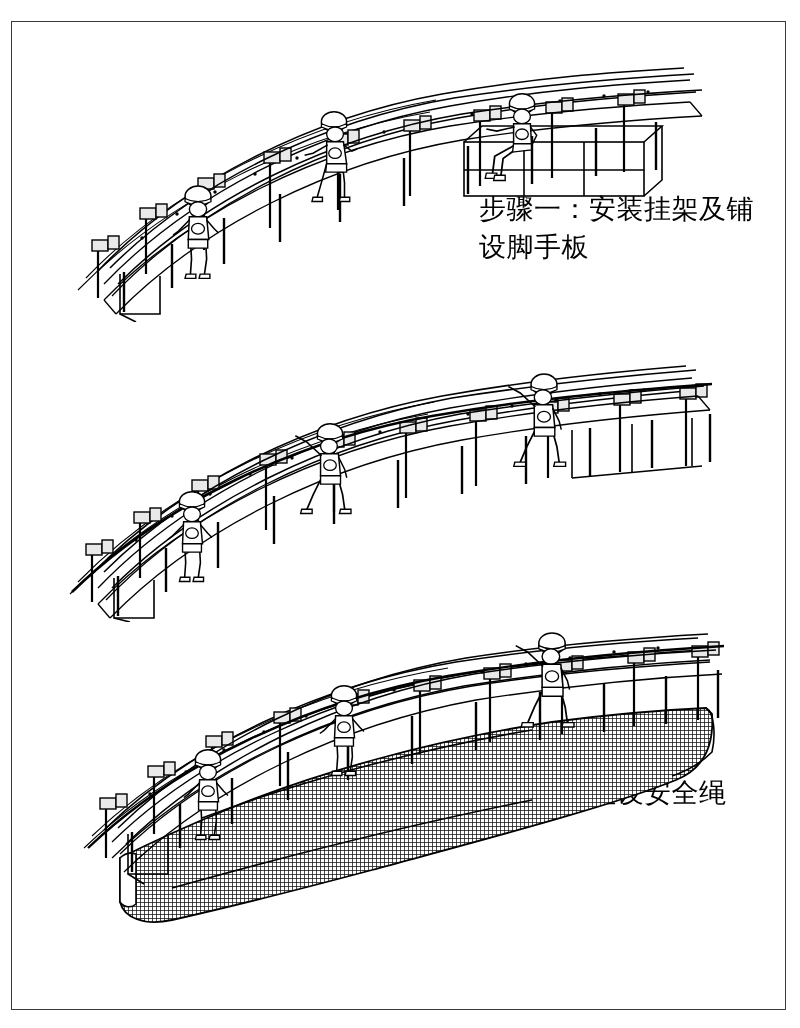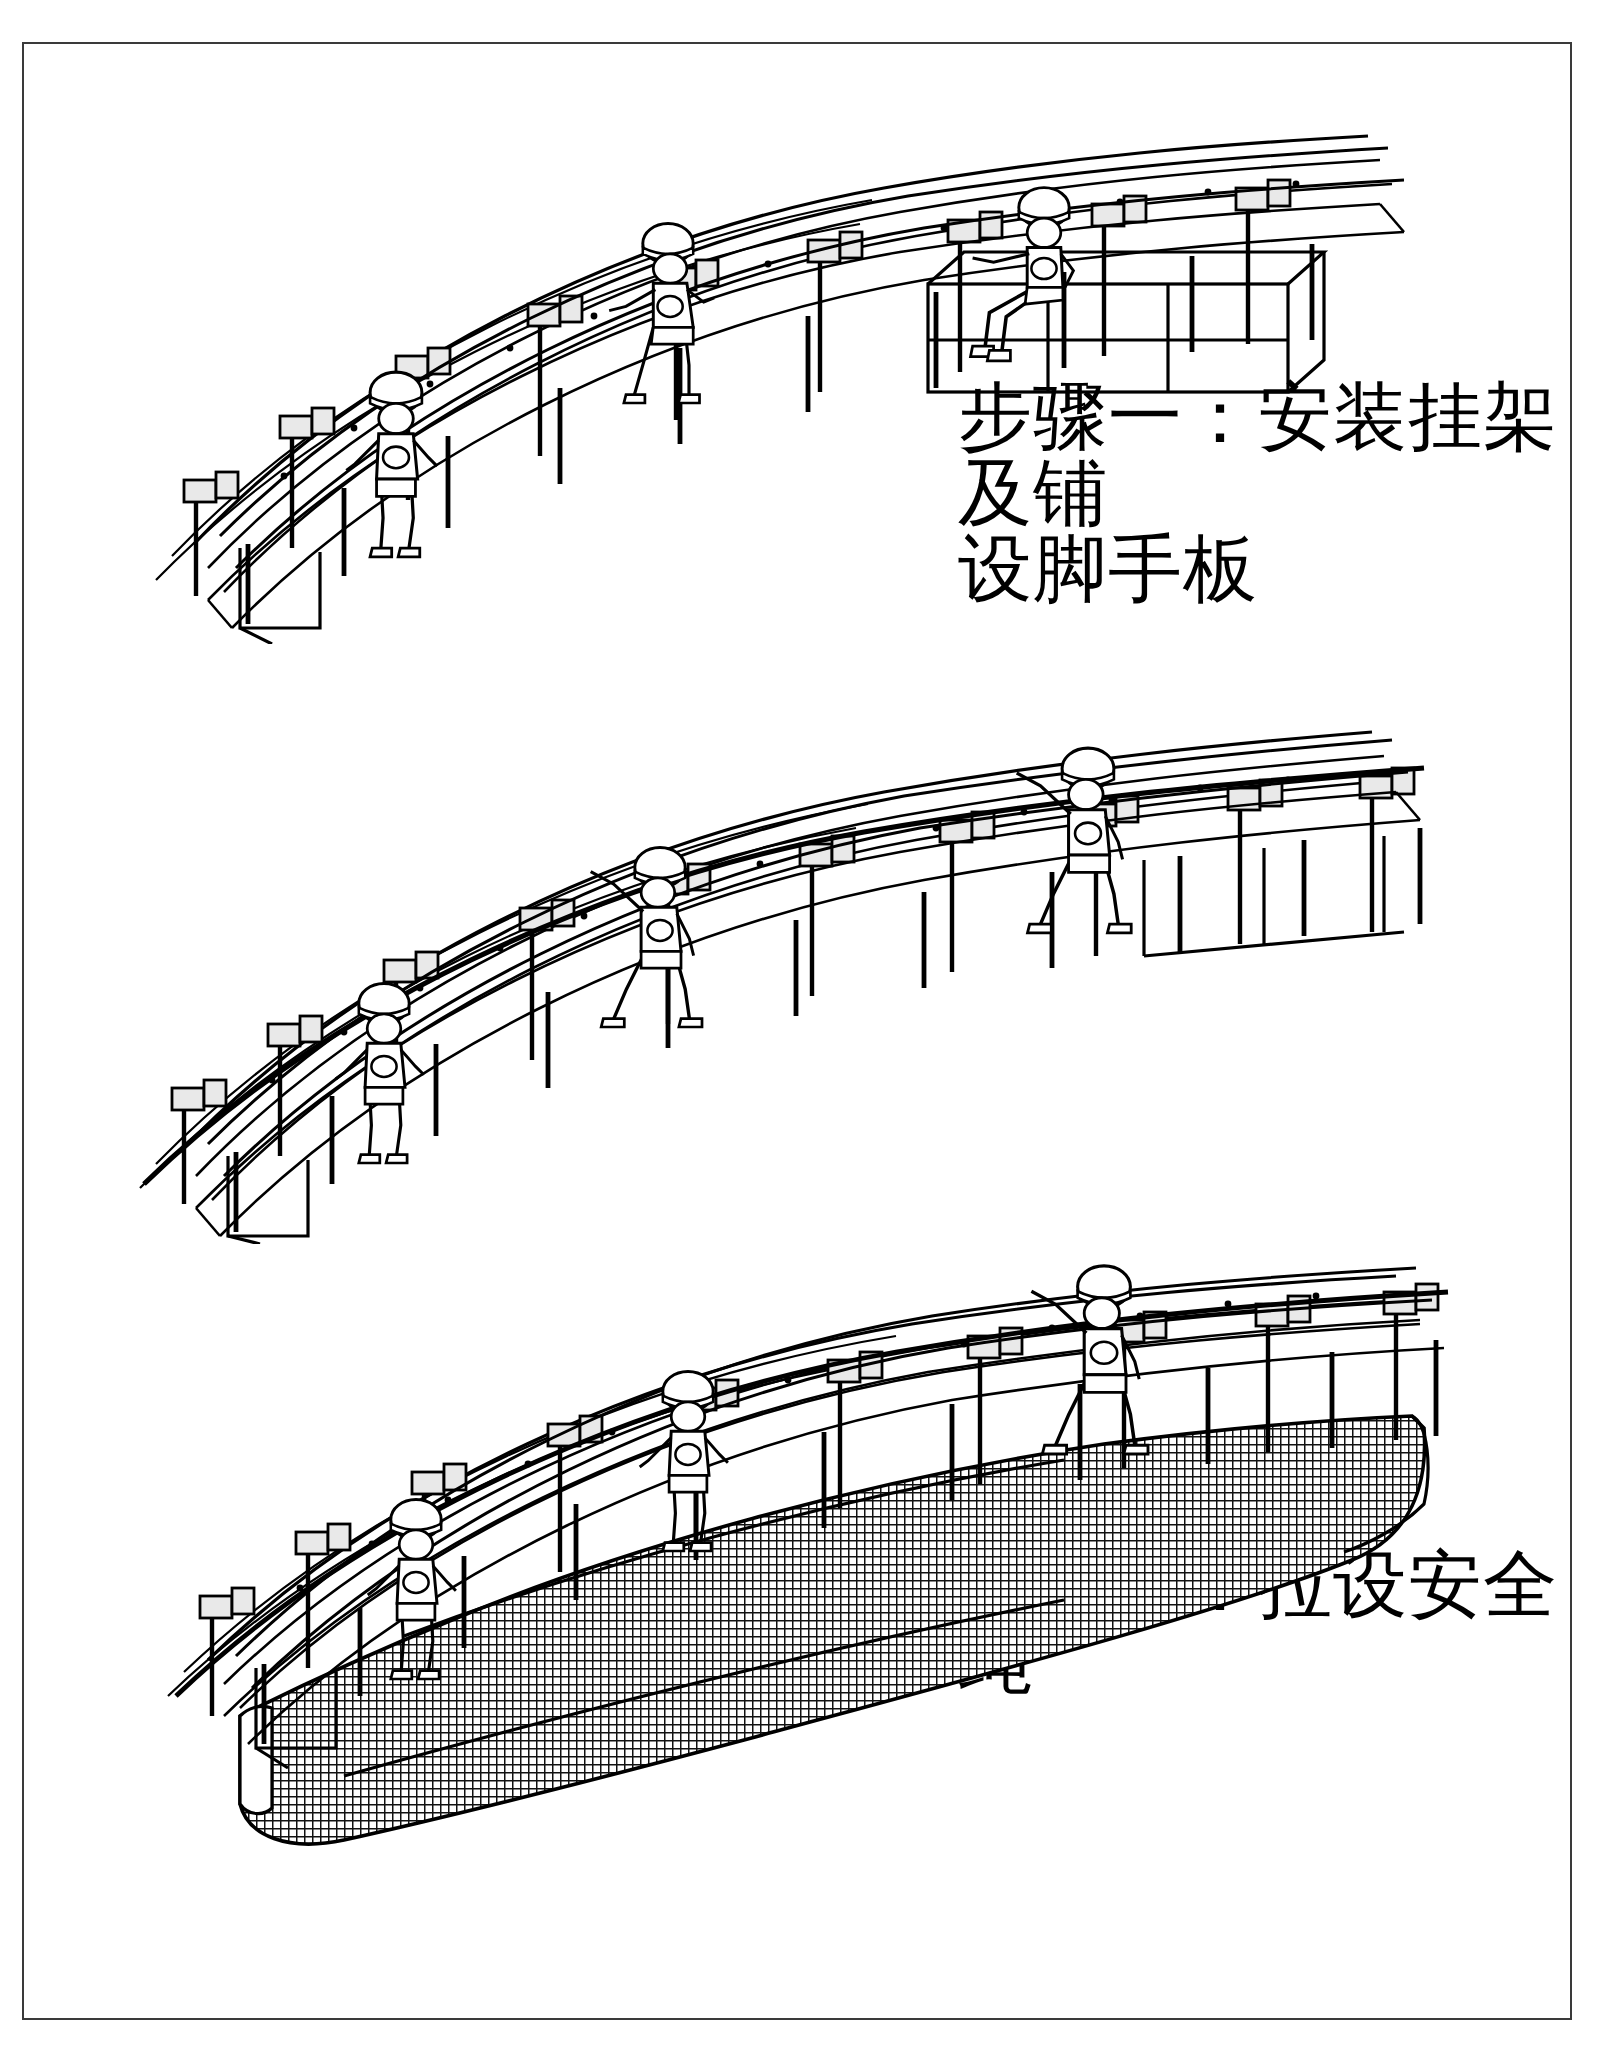--- a/index.html
+++ b/index.html
@@ -42,21 +42,21 @@
 
   .panel-svg {
     position: absolute;
     left: 0; top: 0;
     width: 775px;
   }
   .step-caption {
     position: absolute;
     color: #000000;
     font-family: "DejaVu Serif", "Liberation Serif", serif;
-    font-size: 37px;
+    font-size: 27px;
     line-height: 38px;
     letter-spacing: 0.5px;
     white-space: pre-line;
     font-weight: 400;
   }
   #caption-1 { left: 467px; top: 168px; width: 300px; }
   #caption-2 { left: 467px; top: 452px; width: 300px; }
 </style>
 </head>
 <body>

